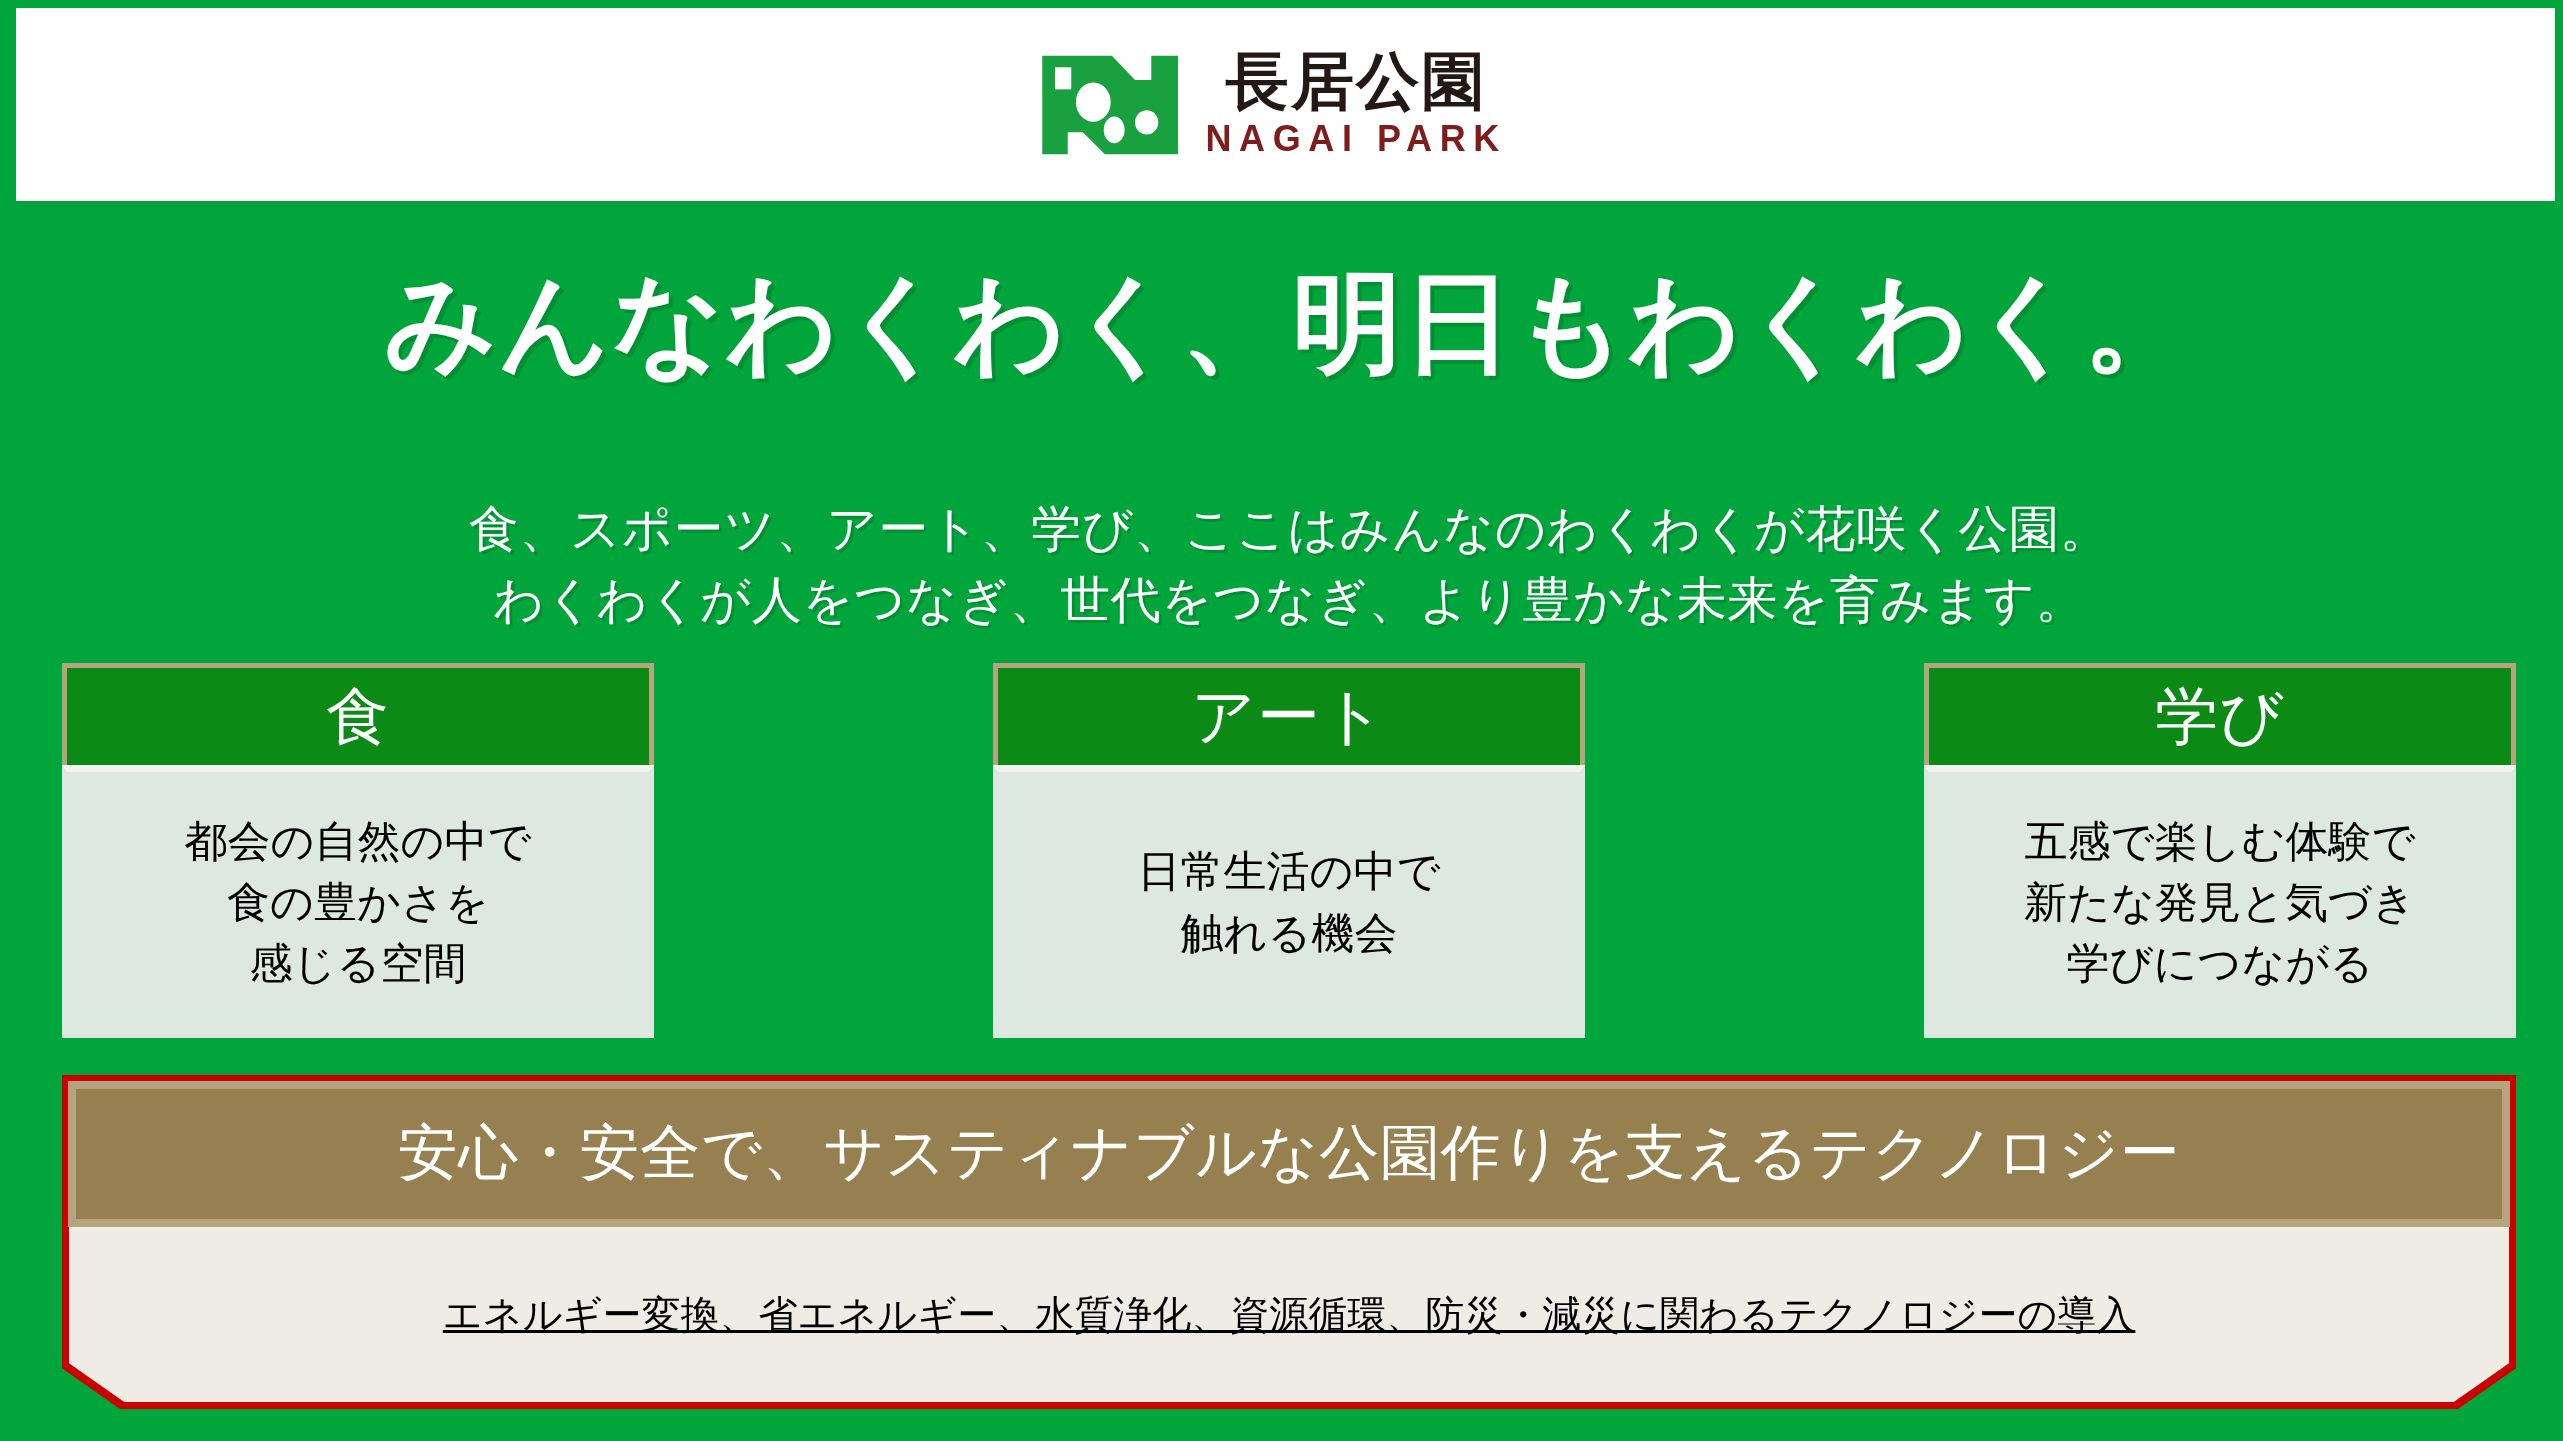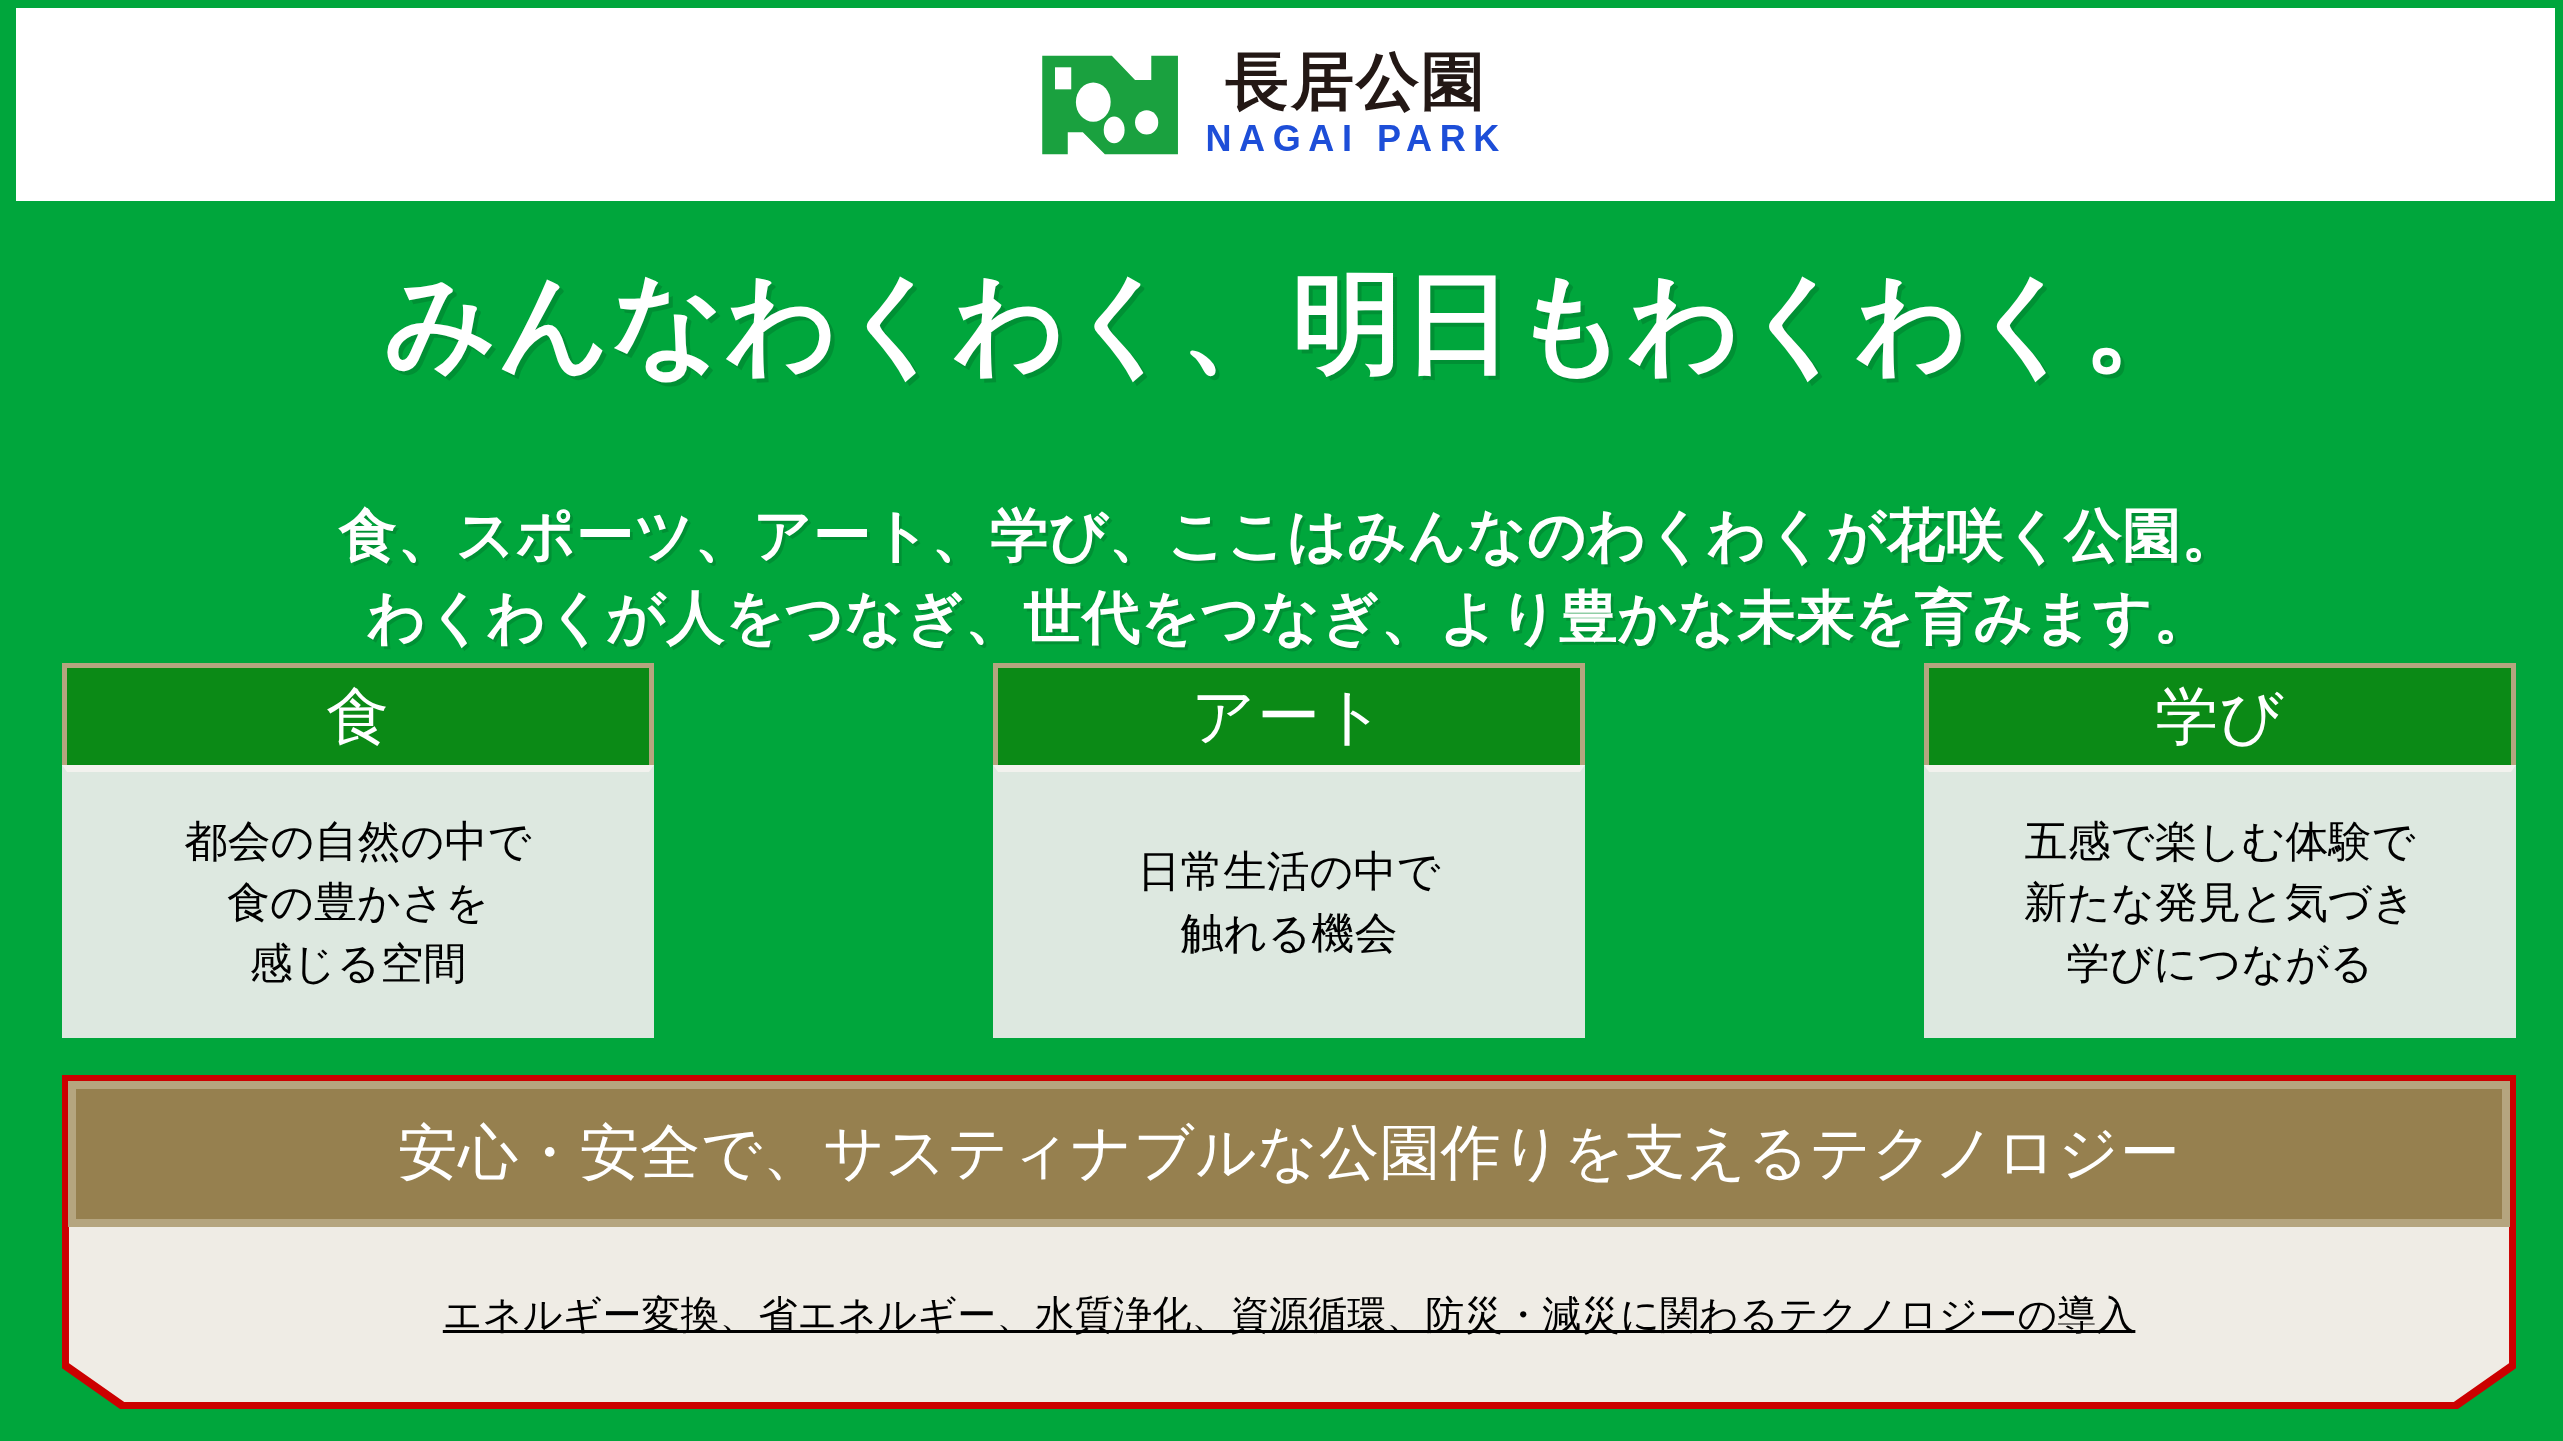--- a/index.html
+++ b/index.html
@@ -55,21 +55,21 @@
     font-size: 63px;
     font-weight: bold;
     color: #231815;
     letter-spacing: 2.3px;
     line-height: 1.02;
     white-space: nowrap;
   }
   .logo-en {
     font-size: 36px;
     font-weight: bold;
-    color: #1d4ed8;
+    color: #7f1d1d;
     letter-spacing: 7.6px;
     line-height: 1.15;
     margin-top: 4.6px;
     white-space: nowrap;
   }
 
   
   .main {
     position: absolute;
     left: 8.1px;
@@ -96,22 +96,22 @@
   }
 
   
   .subtitle {
     position: absolute;
     left: 0;
     top: 293px;
     width: 100%;
     text-align: center;
     color: #ffffff;
-    font-size: 58px;
-    font-weight: bold;
+    font-size: 50px;
+    font-weight: normal;
     line-height: 1.42;
     letter-spacing: 0.6px;
     white-space: nowrap;
     text-shadow: 2.9px 2.9px 0 rgba(0,0,0,0.13);
   }
   .subtitle div { white-space: nowrap; }
 
   
   .cards {
     position: absolute;

